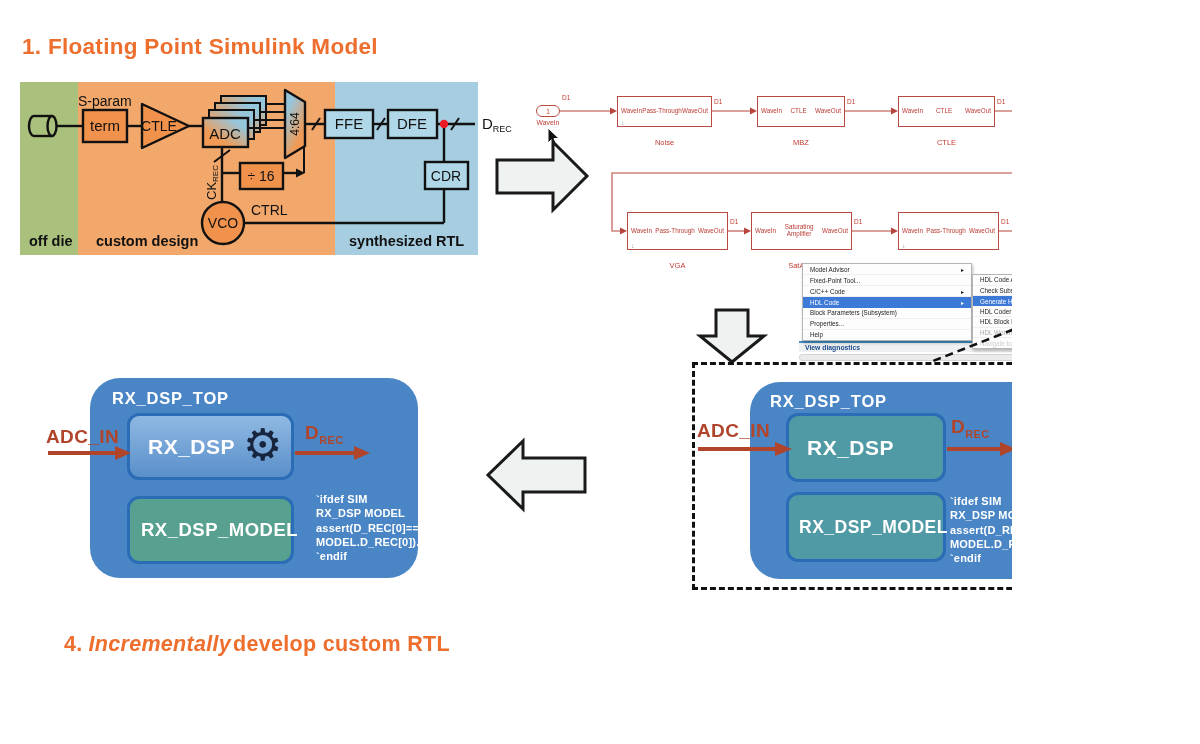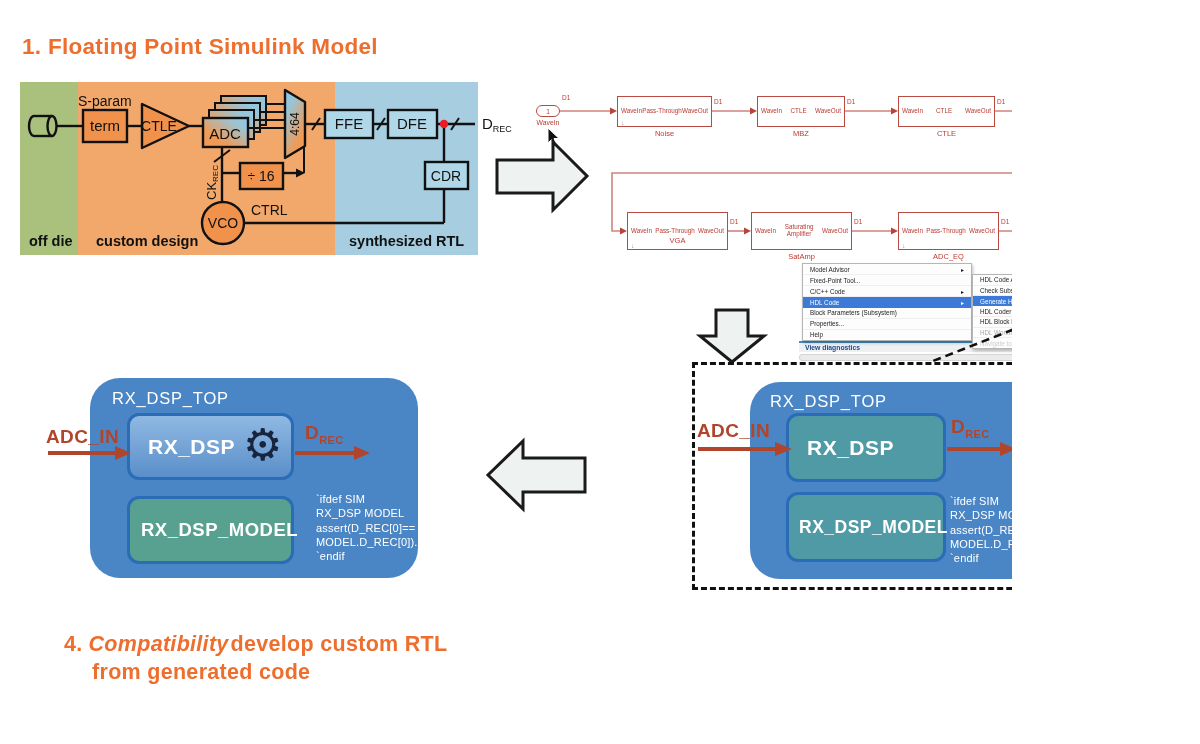--- a/index.html
+++ b/index.html
@@ -10,21 +10,21 @@
   .caption i{margin:0 2px 0 6px;}
   svg{position:absolute;overflow:visible;}
   svg text{font-family:"Liberation Sans",sans-serif;}
 
   
   .slblock{position:absolute;background:#fff;border:1.6px solid #b94a42;display:flex;
            align-items:center;justify-content:space-between;padding:0 3px;box-sizing:border-box;}
   .slblock span{color:#b93a32;font-size:6.3px;line-height:1.05;white-space:nowrap;}
   .slblock .sb-mid{white-space:normal;text-align:center;max-width:40px;}
   .sb-rate{position:absolute;left:3px;bottom:0px;color:#9a9a9a !important;font-size:7px !important;}
-  .slname{position:absolute;color:#c03a30;font-size:7.5px;text-align:center;white-space:nowrap;}
+  .slname{position:absolute;color:#c03a30;font-size:7.5px;text-align:center;white-space:nowrap;margin-top:9px;}
   .d1{position:absolute;color:#c03a30;font-size:6.5px;white-space:nowrap;}
   .port{position:absolute;background:#fff;border:1.4px solid #b94a42;border-radius:8px;
         display:flex;align-items:center;justify-content:center;color:#b93a32;font-size:6.5px;box-sizing:border-box;}
   .portlabel{position:absolute;color:#b93a32;font-size:6.8px;text-align:center;white-space:nowrap;}
 
   
   .ctx{position:absolute;background:#fdfdfd;border:1px solid #b5b5b5;box-shadow:1px 2px 3px rgba(0,0,0,.25);
        display:flex;flex-direction:column;box-sizing:border-box;z-index:6;}
   .ctx .row{flex:1;display:flex;align-items:center;justify-content:space-between;
             padding:0 7px;font-size:6.3px;color:#222;border-bottom:1px solid #efefef;white-space:nowrap;}
@@ -33,30 +33,30 @@
   .ctx .row.dim{color:#a8a8a8;}
   .ctx .row.faint{color:#cfcfcf;}
   .ctx .arrow{font-size:6px;}
   .diagbar{position:absolute;background:#eef0f2;border-top:2px solid #3f8fc5;color:#1c4a8c;
            font-size:6.8px;font-weight:bold;display:flex;align-items:center;padding-left:6px;box-sizing:border-box;z-index:5;}
   .hscroll{position:absolute;background:#ebebeb;border:1px solid #d4d4d4;border-radius:3px;z-index:5;}
 
   
   .dashframe{position:absolute;border:3px dashed #111;box-sizing:border-box;}
   .rxtop{position:absolute;background:#4a86c6;border-radius:30px;}
-  .rxtop-label{position:absolute;color:#fff;font-weight:normal;font-size:16.5px;letter-spacing:.8px;white-space:nowrap;}
+  .rxtop-label{position:absolute;color:#fff;font-weight:bold;font-size:16.5px;letter-spacing:.8px;white-space:nowrap;}
   .rxblock{position:absolute;border:3px solid #2a6cb5;border-radius:12px;display:flex;align-items:center;
            color:#fff;font-weight:bold;letter-spacing:.5px;box-sizing:border-box;white-space:nowrap;}
   .teal{background:#4f9aa4;}
   .tealgreen{background:#58a190;}
   .bluegrad{background:linear-gradient(180deg,#8fb9e2 0%,#5a8fca 100%);}
   .gear{position:absolute;color:#17253f;font-size:44px;line-height:1;}
   .siglabel{position:absolute;color:#b0452c;font-weight:bold;font-size:19px;letter-spacing:.4px;white-space:nowrap;text-align:right;}
   .siglabel sub{font-size:11px;}
-  .codeblock{position:absolute;color:#fff;font-weight:400;font-size:11px;line-height:1.3;
+  .codeblock{position:absolute;color:#fff;font-weight:700;font-size:11px;line-height:1.3;
              white-space:pre-line;letter-spacing:.2px;}
 </style>
 </head>
 <body>
 
 <div id="canvas">
 
   <div class="step-title" style="left:22px;top:34px">1. Floating Point Simulink Model</div>
 
   <svg style="left:20px;top:82px" width="512" height="173" viewBox="0 0 512 173">
@@ -216,21 +216,21 @@
     <span>WaveOut</span>
   </div>
   <div class="slname" style="left:1043px;top:129px;width:97px">NF</div>
 
   <div class="slblock" style="left:627px;top:212px;width:101px;height:38px">
     <span>WaveIn</span>
     <span class="sb-mid">Pass-Through</span>
     <span>WaveOut</span>
     <span class="sb-rate">↓</span>
   </div>
-  <div class="slname" style="left:627px;top:236px;width:101px">VGA</div>
+  <div class="slname" style="left:627px;top:252px;width:101px">VGA</div>
 
   <div class="slblock" style="left:751px;top:212px;width:101px;height:38px">
     <span>WaveIn</span>
     <span class="sb-mid">Saturating Amplifier</span>
     <span>WaveOut</span>
   </div>
   <div class="slname" style="left:751px;top:252px;width:101px">SatAmp</div>
 
   <div class="slblock" style="left:898px;top:212px;width:101px;height:38px">
     <span>WaveIn</span>
@@ -358,16 +358,15 @@
   <svg style="left:292px;top:444px" width="82" height="20" viewBox="0 0 82 20">
     <line x1="3" y1="9" x2="62" y2="9" stroke="#b0452c" stroke-width="4"></line>
       <polygon points="62,2 78,9 62,16" fill="#b0452c"></polygon>
   </svg>
   <div class="codeblock" style="left:316px;top:492px;width:115px">`ifdef SIM
 RX_DSP MODEL
 assert(D_REC[0]==
 MODEL.D_REC[0])...
 `endif</div>
 
-  <div class="caption" style="left:64px;top:632px"><span>4.</span><i>Compatibility</i><span>develop custom RTL</span></div>
-  <div class="caption" style="left:92px;top:660px">from generated code</div>
+  <div class="caption" style="left:64px;top:632px"><span>4.</span><i>Incrementally</i><span>develop custom RTL</span></div>
 
 </div>
 
 </body></html>

